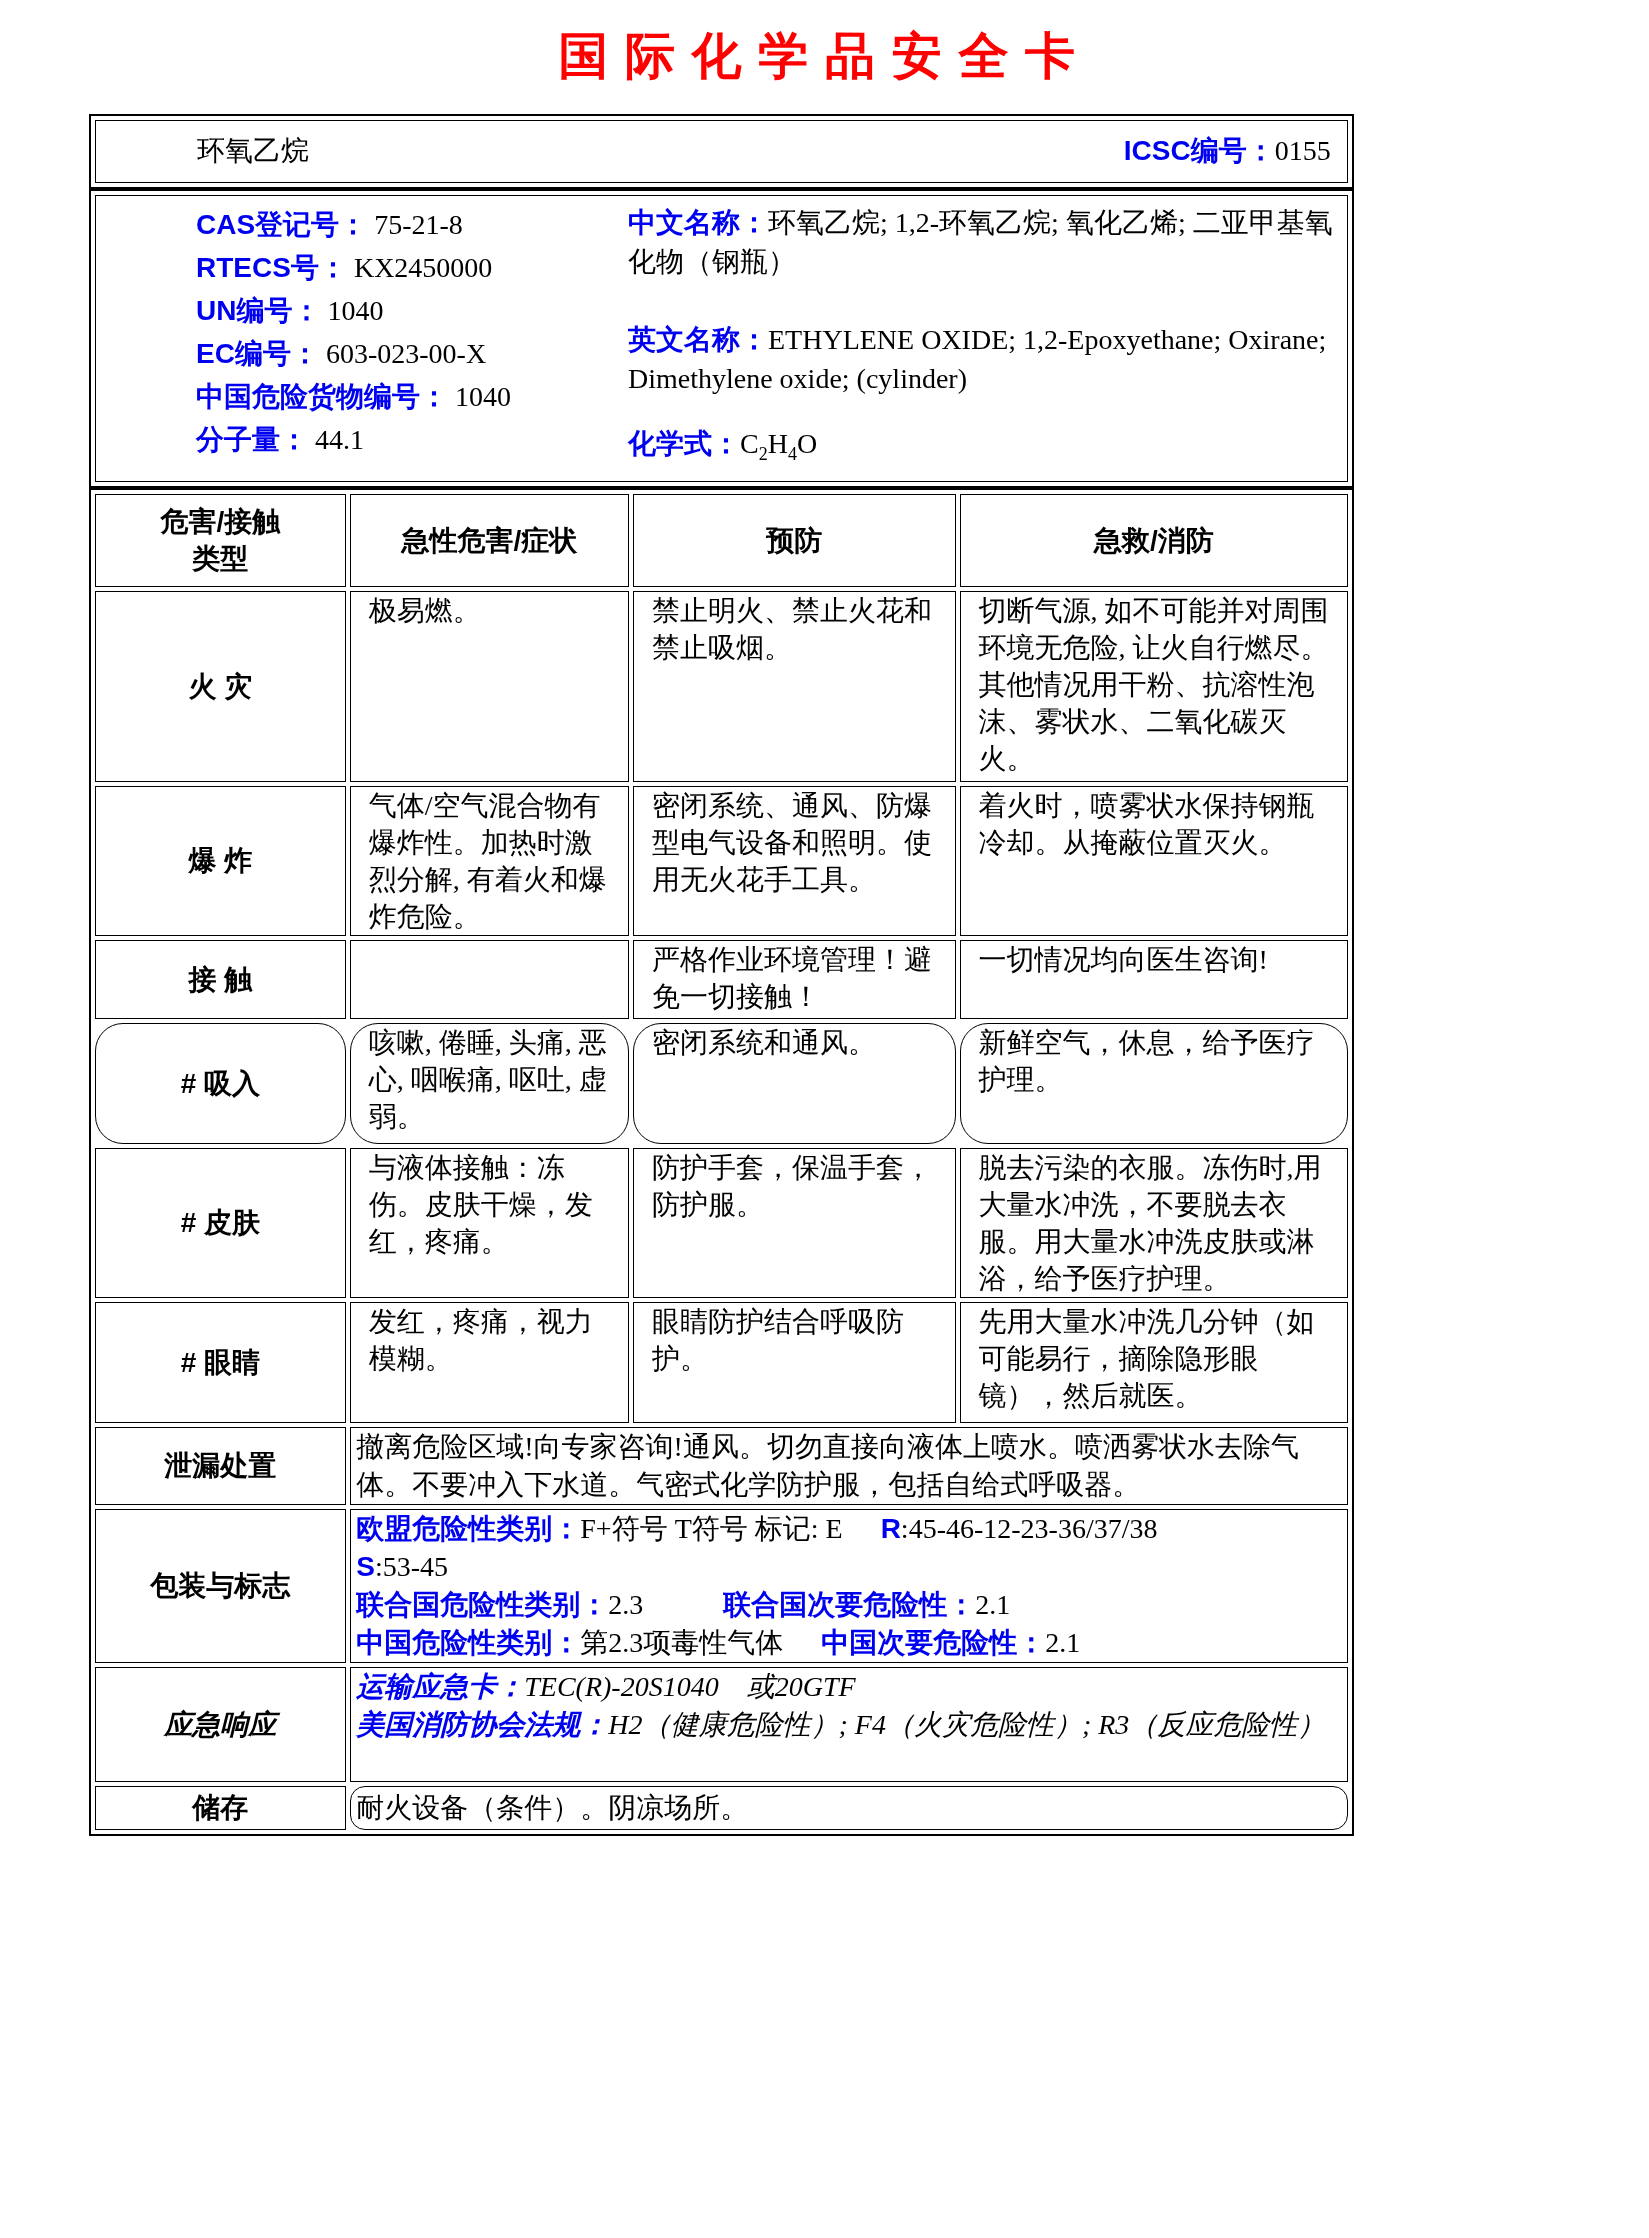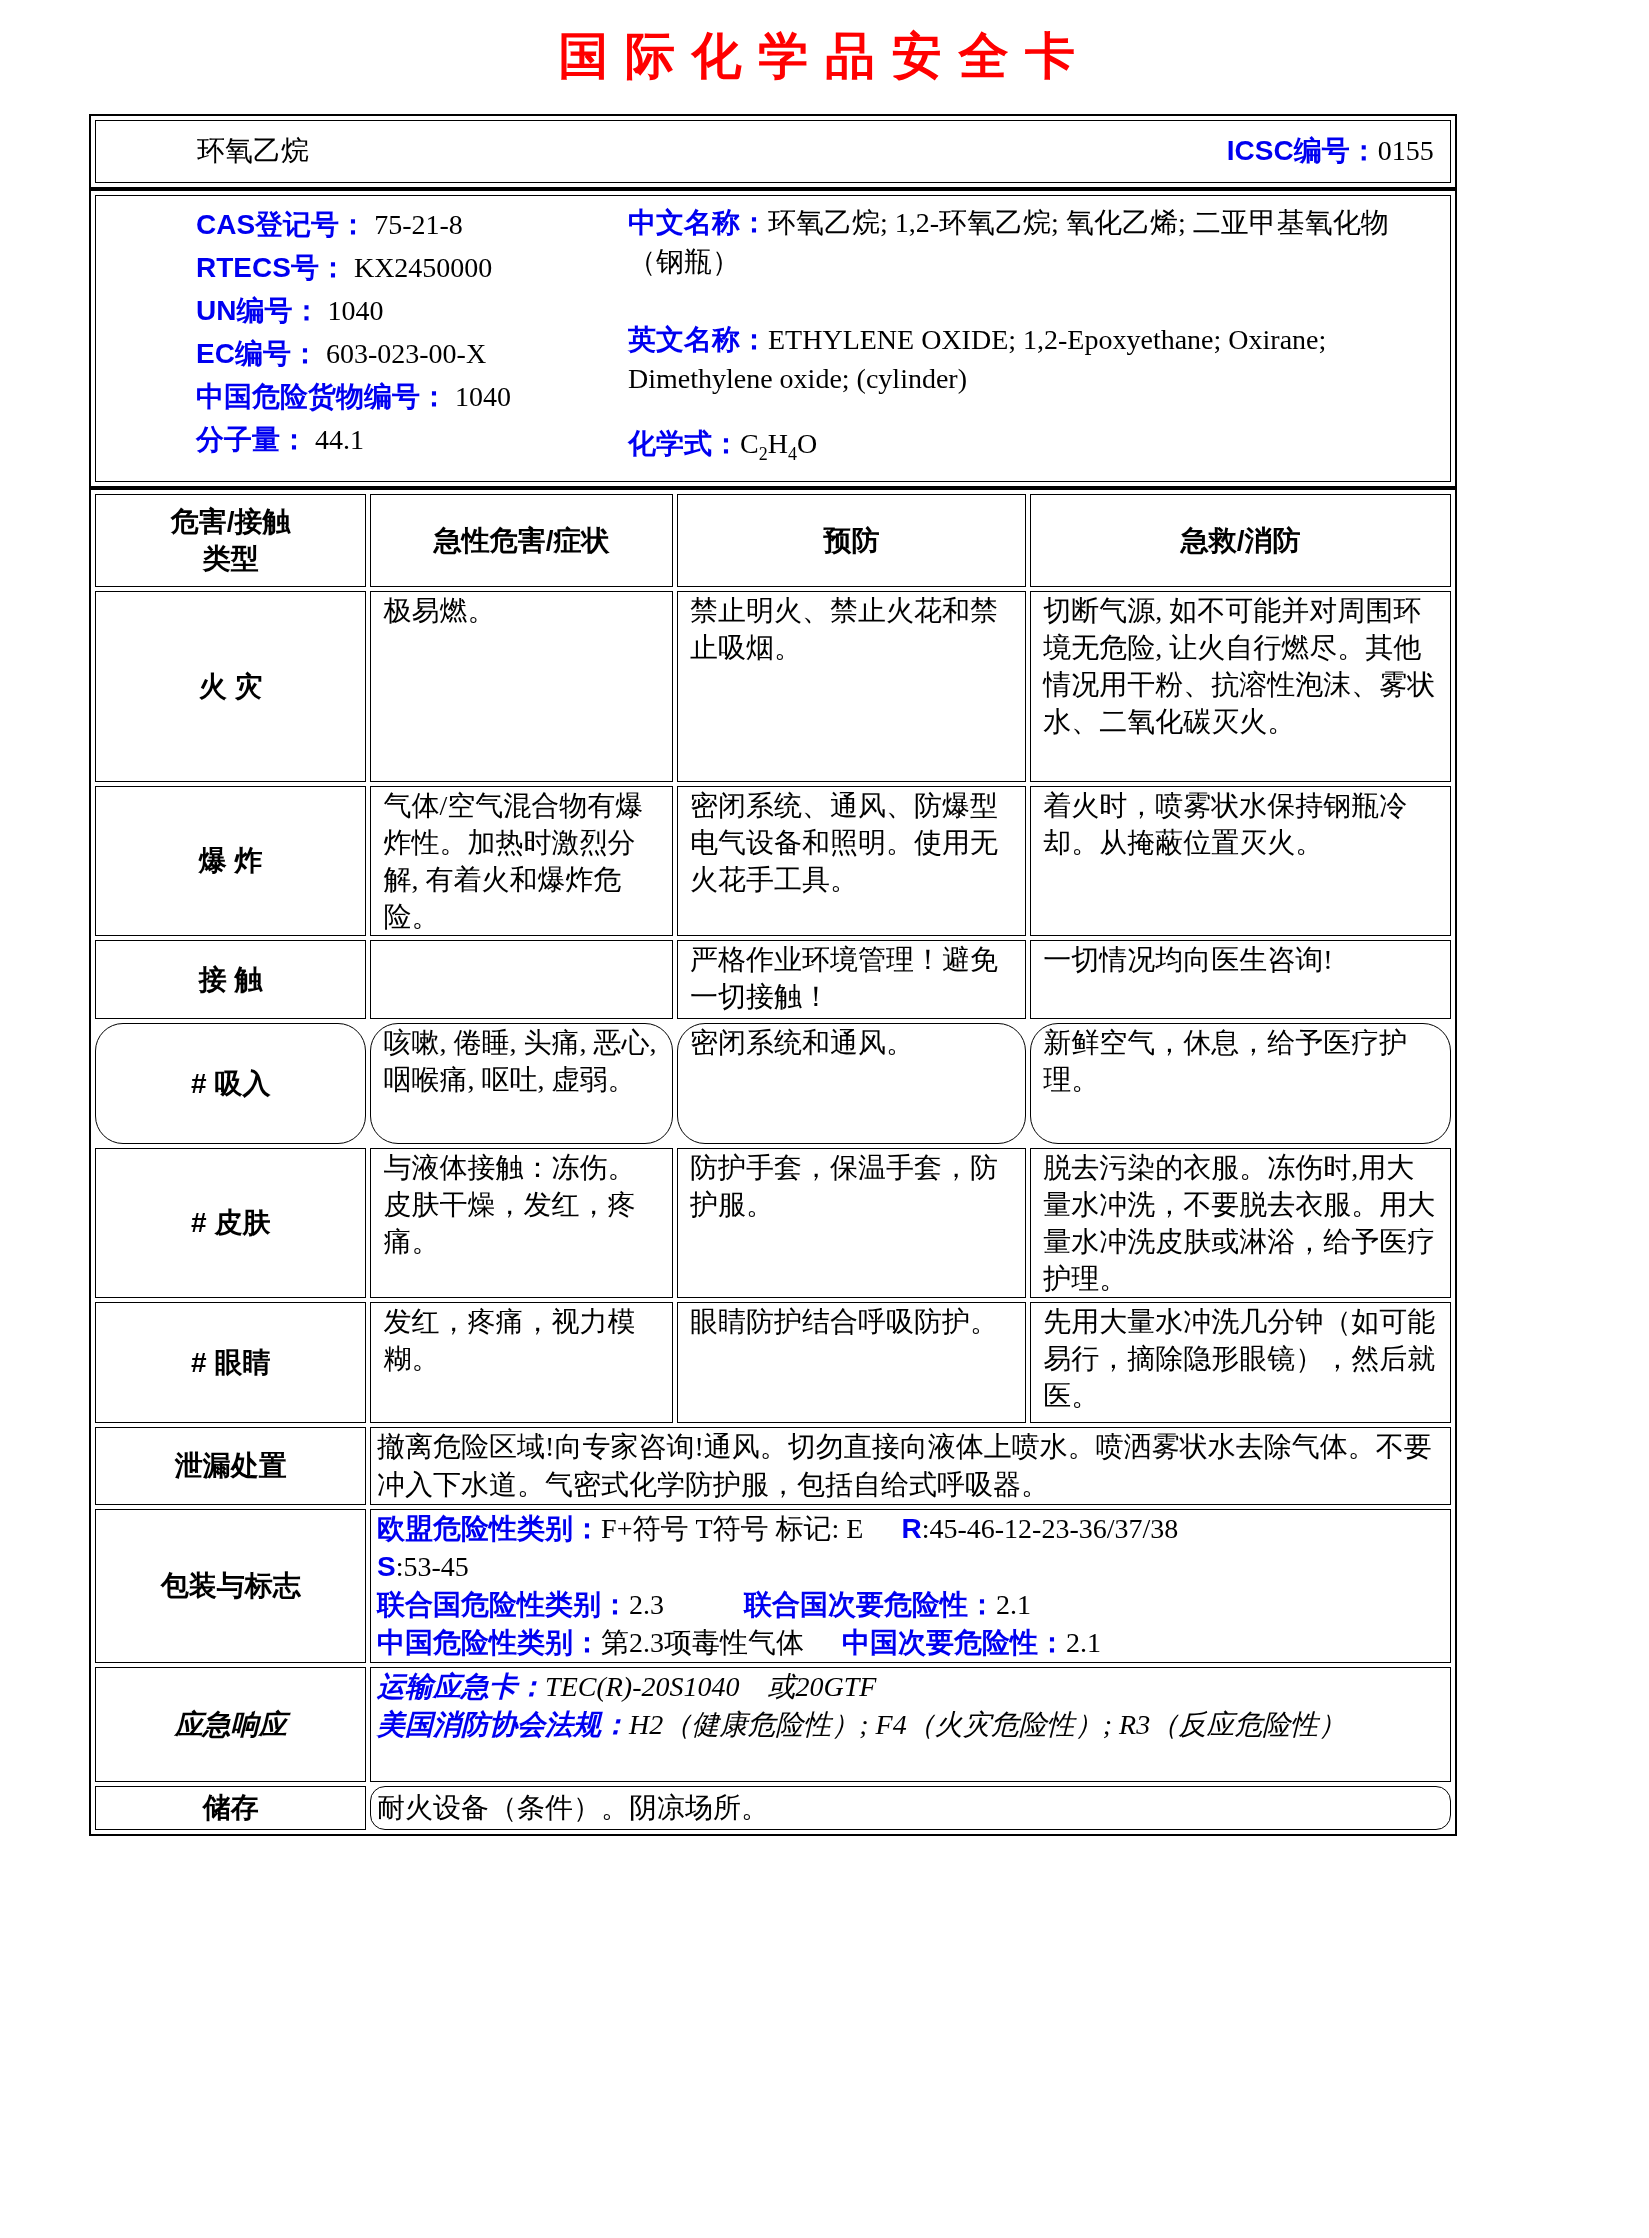--- a/index.html
+++ b/index.html
@@ -5,41 +5,41 @@
   html,body{margin:0;padding:0;}
   body{
     width:1650px;height:2239px;background:#ffffff;overflow:hidden;position:relative;
     font-family:"Liberation Serif","DejaVu Serif",serif;color:#000;
   }
   .title{
     margin-top:28px;text-align:center;color:#ff0000;font-weight:bold;
     font-size:50px;letter-spacing:16.7px;line-height:1.15;
     font-family:"Liberation Sans","DejaVu Sans",sans-serif;
   }
-  .card{margin:28px 0 0 89px;width:1368px;}
+  .card{margin:28px 0 0 89px;width:1265px;}
   table.t{width:100%;border-collapse:separate;border-spacing:4.2px;border:2.8px solid #000;background:#fff;table-layout:fixed;}
   table.t td{border:1.4px solid #000;font-size:28px;color:#000;background:#fff;}
   .lbl{color:#0000f0;font-weight:bold;font-family:"Liberation Sans","DejaVu Sans",sans-serif;}
   
   .name-td{height:59px;vertical-align:middle;}
   .name-flex{display:flex;justify-content:space-between;align-items:center;padding:0 15.3px 0 100px;}
   
   .id-td{vertical-align:top;padding:7px 14px 7px 100px;}
   .id-flex{display:flex;}
   .id-left{width:432px;flex:none;}
   .id-line{line-height:43px;white-space:nowrap;}
   .id-line .val{margin-left:7px;}
   .id-right{flex:1;line-height:39px;}
   .id-block2{margin-top:39px;}
   .id-block3{margin-top:26.5px;}
   sub.fsub{font-size:18px;}
   
   .hd{text-align:center;vertical-align:middle;line-height:37px;white-space:pre-line;}
   .rowlbl{text-align:center;vertical-align:middle;line-height:37px;}
-  .cell{vertical-align:top;padding:0 12px;line-height:37px;}
+  .cell{vertical-align:top;padding:0 18px;line-height:37px;}
   .wide{vertical-align:top;padding:0 5.6px;line-height:38px;}
   .r-head td{height:89px;}
   .r-fire td{height:187px;}
   .r-expl td{height:146px;}
   .r-cont td{height:75px;}
   .r-inh td{height:117px;border-radius:28px;}
   .r-skin td{height:141px;}
   .r-eye td{height:117px;}
   .r-ing td{height:71px;}
   .r-leak td{height:71px;}

